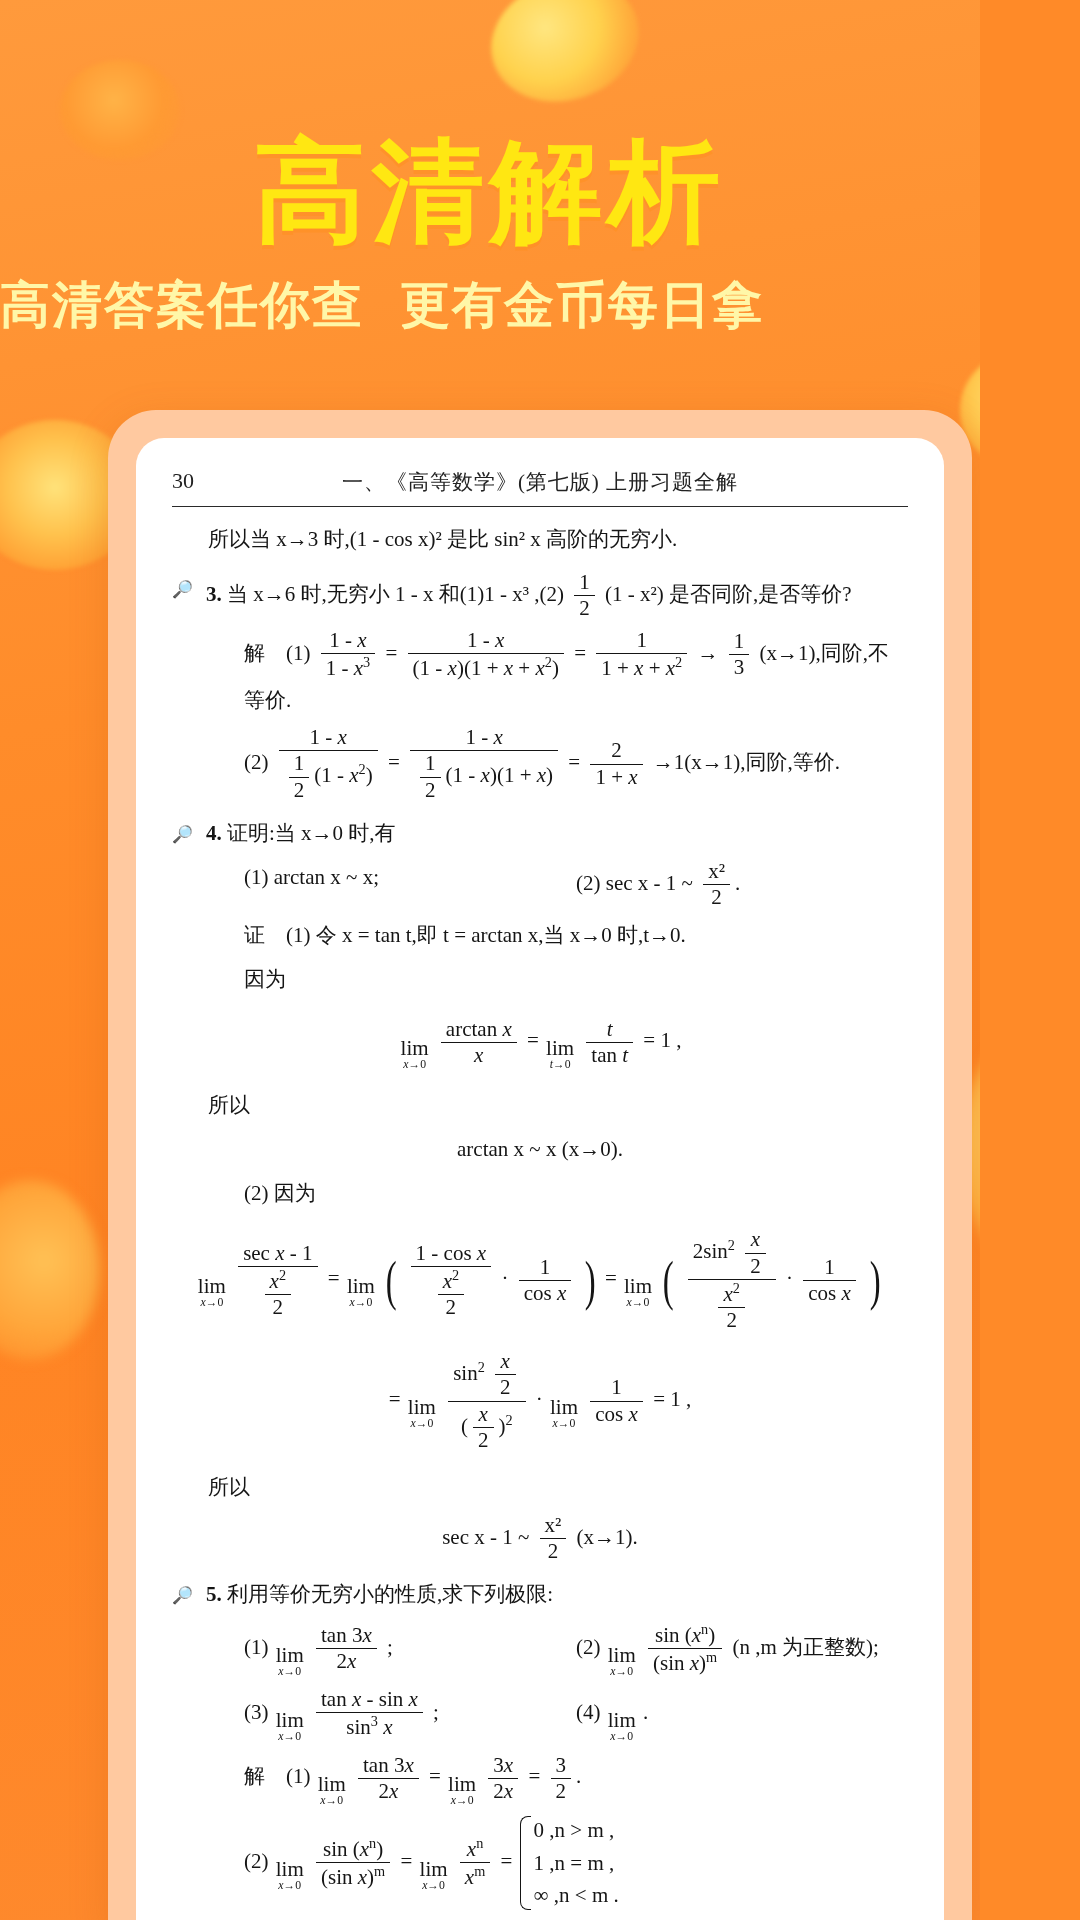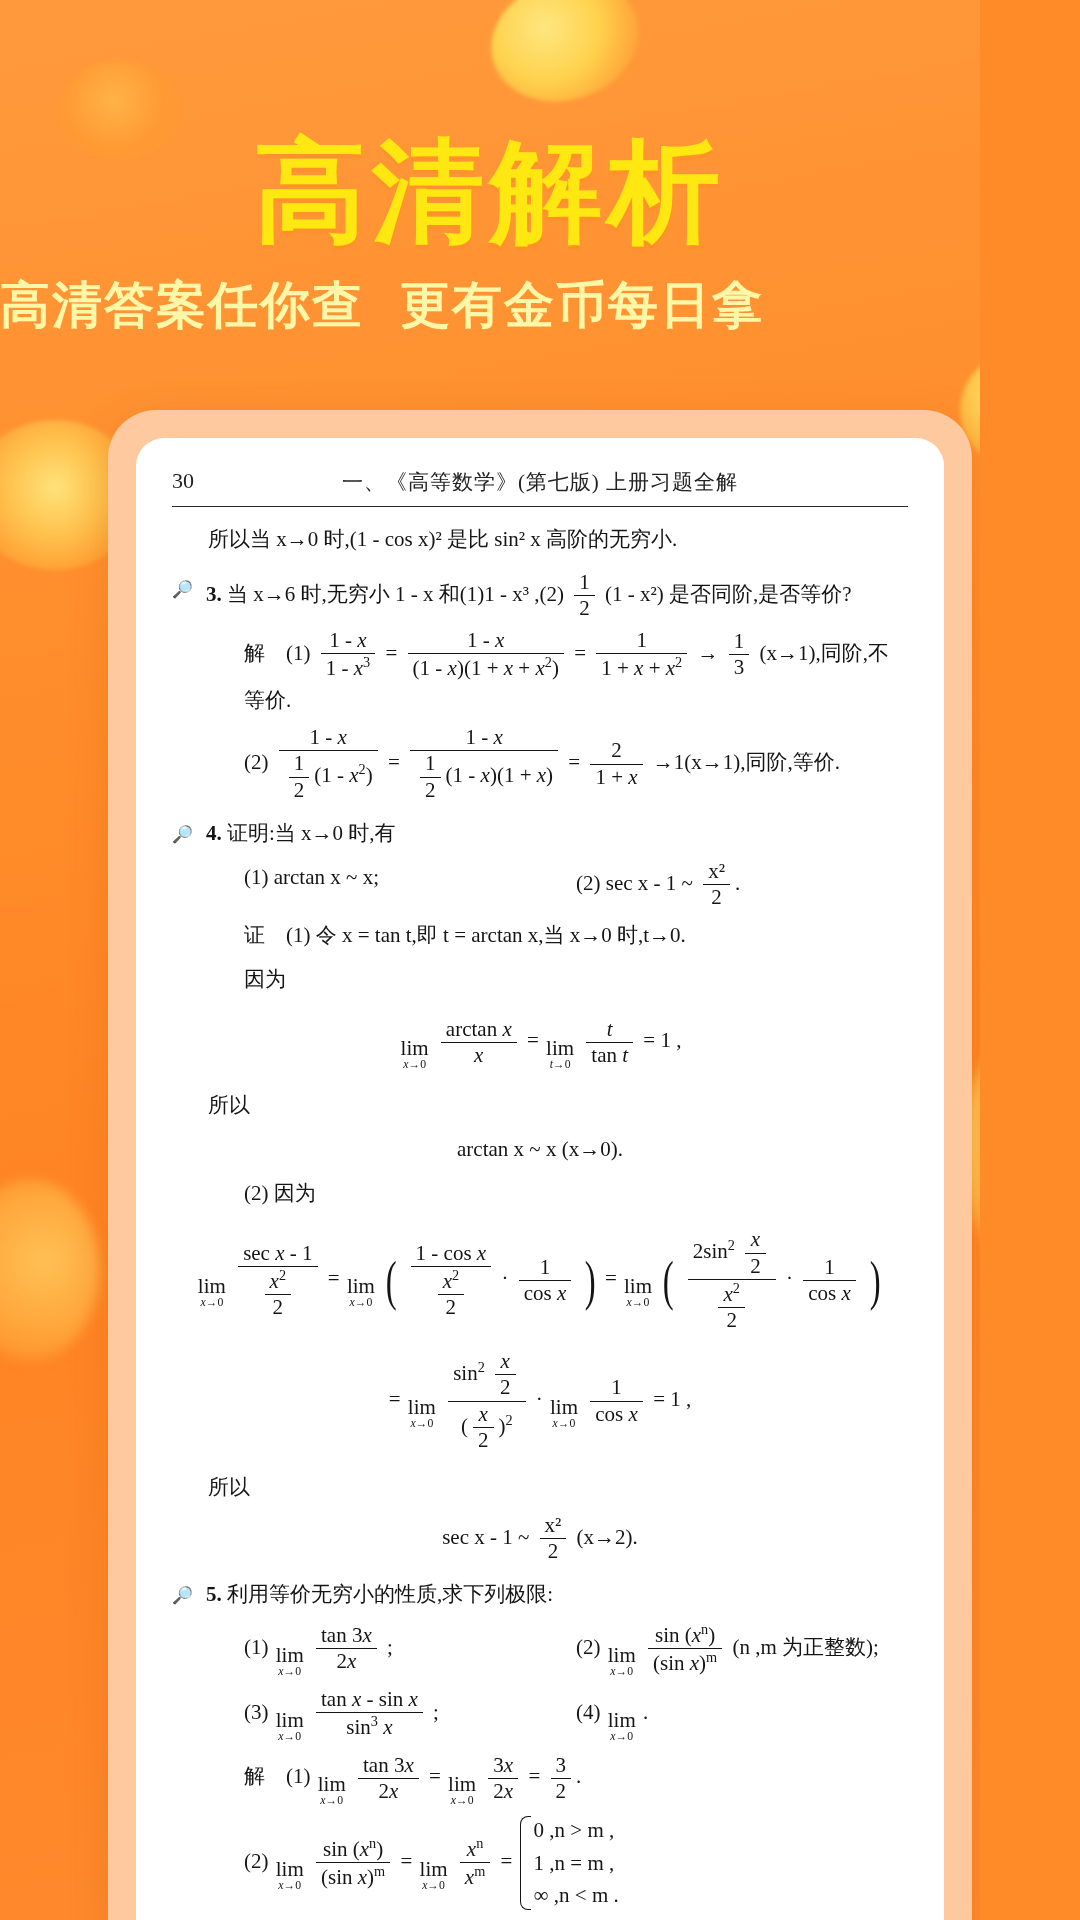--- a/index.html
+++ b/index.html
@@ -249,21 +249,21 @@
 
       <div class="page-head">
         <div class="page-num">30</div>
         <div class="page-title">一、《高等数学》(第七版) 上册习题全解</div>
         <div class="page-head-spacer"></div>
       </div>
       <div class="rule"></div>
 
       <div class="body">
 
-        <div class="line indent1">所以当 x→0 时,(1 - cos x)² 是比 sin² x 高阶的无穷小.</div>
+        <div class="line indent1">所以当 x→3 时,(1 - cos x)² 是比 sin² x 高阶的无穷小.</div>
 
         <div class="item">
           <span class="marker">🔎</span>
           <span class="itemnum">3.</span>
           <span>当 x→6 时,无穷小 1 - x 和(1)1 - x³ ,(2)</span>
           <span class="frac">
             <span class="num">1</span>
             <span class="den">2</span>
           </span>
           <span>(1 - x²) 是否同阶,是否等价?</span>
@@ -354,21 +354,21 @@
           ·
           <span class="lim"><span class="op">lim</span><span class="sub"><i>x</i>→0</span></span>
           <span class="frac"><span class="num">1</span><span class="den">cos <i class="mi">x</i></span></span>
           <span>= 1 ,</span>
         </div>
 
         <div class="line indent1">所以</div>
         <div class="line center">
           <span>sec x - 1 ~</span>
           <span class="frac"><span class="num">x²</span><span class="den">2</span></span>
-          <span>(x→2).</span>
+          <span>(x→1).</span>
         </div>
 
         <div class="item">
           <span class="marker">🔎</span>
           <span class="itemnum">5.</span>
           <span>利用等价无穷小的性质,求下列极限:</span>
         </div>
 
         <div class="line indent2 row2">
           <div>

